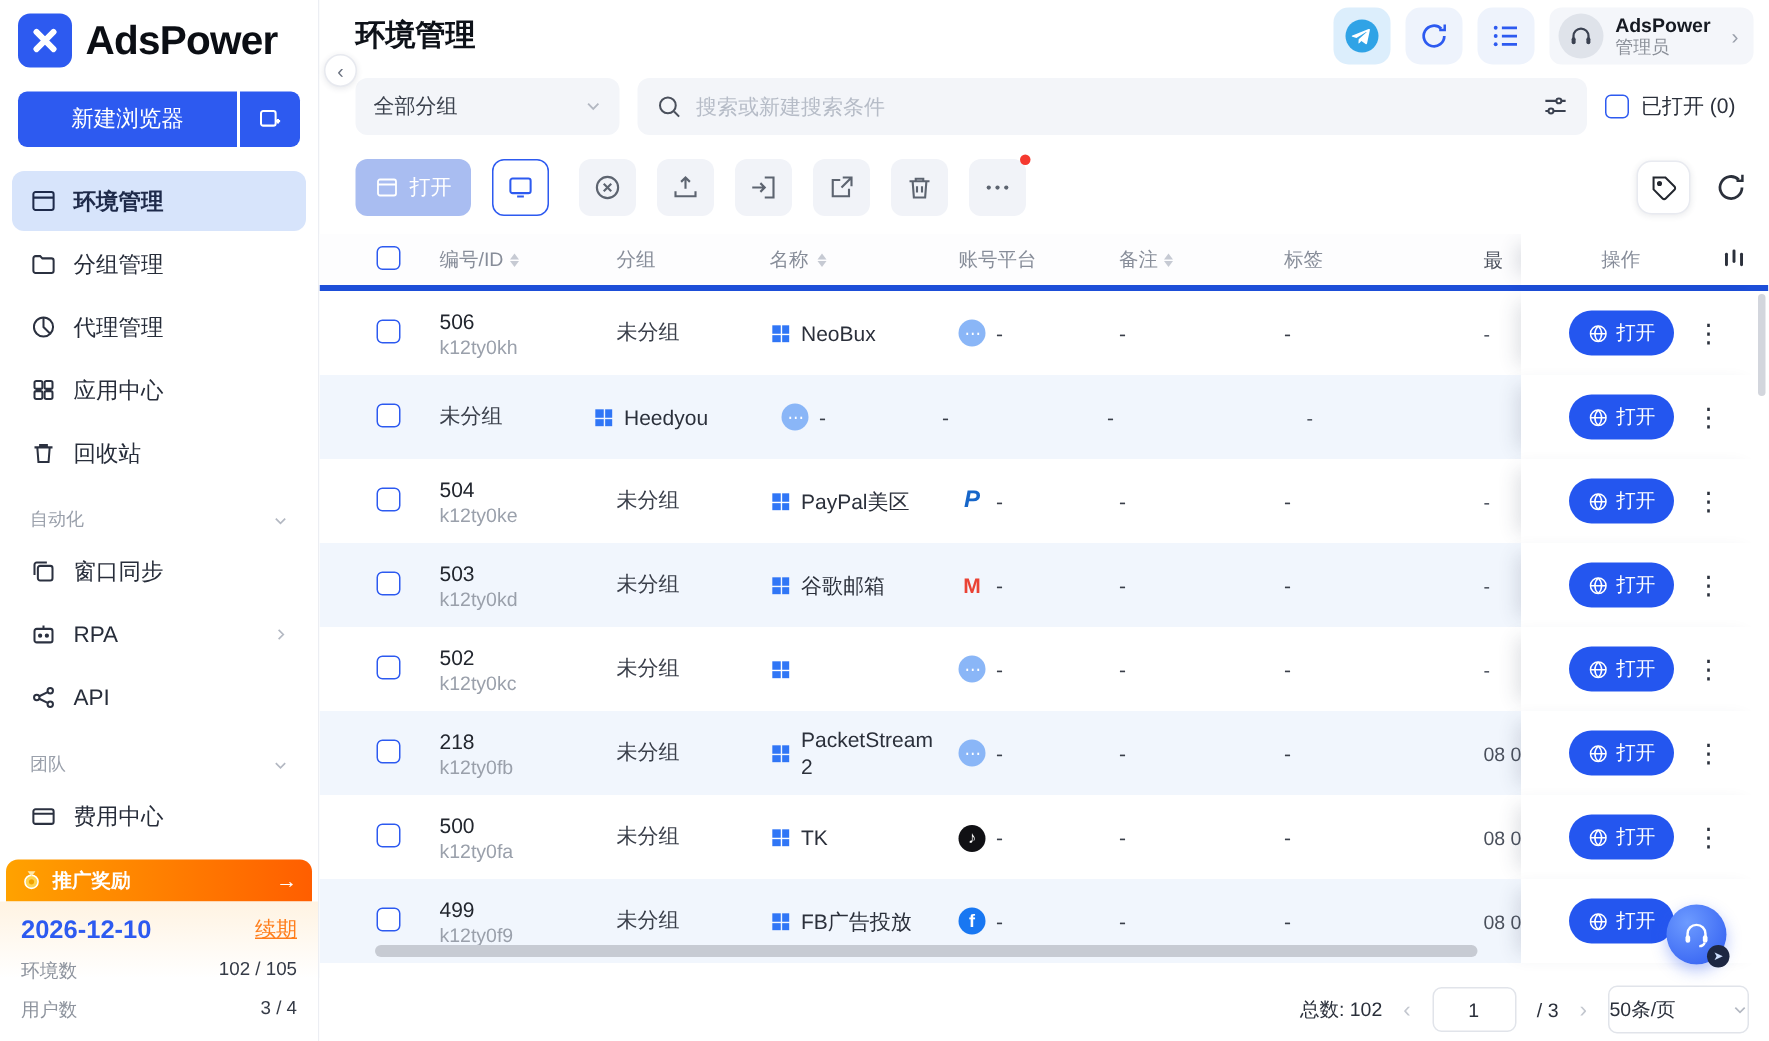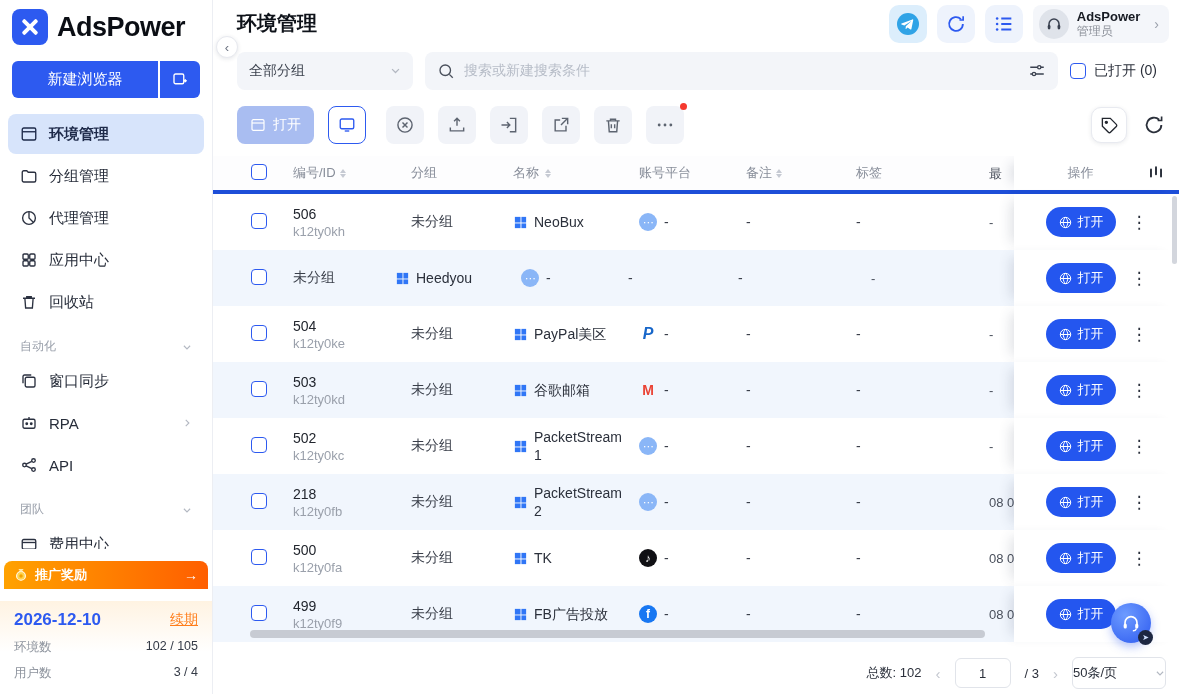--- a/index.html
+++ b/index.html
@@ -16,21 +16,21 @@
   .logo-text { font-size:27px; font-weight:800; color:#0b0e14; letter-spacing:-0.5px; }
   .nb-row { display:flex; gap:2px; padding:10px 12px 0 12px; }
   .nb-main { flex:1; height:37px; background:#2d5af0; color:#fff; font-size:15px; border:none; border-radius:6px 0 0 6px; cursor:pointer; }
   .nb-plus { width:40px; height:37px; background:#2d5af0; border:none; border-radius:0 6px 6px 0; display:flex; align-items:center; justify-content:center; cursor:pointer; }
   .menu { margin-top:16px; }
   .menu-item { height:40px; margin:2px 8px; padding:0 12px; border-radius:8px; display:flex; align-items:center; gap:11px; font-size:15px; color:#272d3a; cursor:pointer; }
   .menu-item.active { background:#d7e4fb; color:#1e2a4a; font-weight:600; }
   .menu-item .chev-r { margin-left:auto; }
   .sec-label { display:flex; align-items:center; justify-content:space-between; padding:14px 20px 4px 20px; font-size:12px; color:#9aa0ab; }
   .promo { position:absolute; left:0; right:0; bottom:0; background:#fff; z-index:5; }
-  .promo-banner { margin:12px 4px; height:28px; border-radius:8px 8px 0 0; background:linear-gradient(90deg,#ffa200,#ff5e00); display:flex; align-items:center; gap:7px; padding:0 10px; cursor:pointer; }
+  .promo-banner { margin:0 4px; height:28px; border-radius:8px 8px 0 0; background:linear-gradient(90deg,#ffa200,#ff5e00); display:flex; align-items:center; gap:7px; padding:0 10px; cursor:pointer; }
   .promo-banner .pb-label { color:#fff; font-size:13px; font-weight:700; flex:1; }
   .promo-banner .pb-arrow { color:#fff; font-size:14px; font-weight:700; }
   .promo-body { background:linear-gradient(180deg,#fff3e2,#ffffff 55%); padding:9px 14px 12px 14px; }
   .expiry-row { display:flex; align-items:center; justify-content:space-between;gap:28px; }
   .expiry-date { color:#2d5af0; font-size:17px; font-weight:700; }
   .renew { color:#ff7d1a; font-size:14px; text-decoration:underline; cursor:pointer; }
   .stat-row { display:flex; justify-content:space-between; margin-top:9px; font-size:12.5px; }
   .stat-label { color:#8d939d; }
   .stat-value { color:#353b47; }
 
@@ -46,21 +46,21 @@
   .account-chip { display:flex; align-items:center; gap:8px; background:#f4f6fa; border-radius:8px; padding:4px 10px 4px 6px; cursor:pointer; }
   .avatar { width:30px; height:30px; border-radius:50%; background:#dfe3ea; display:flex; align-items:center; justify-content:center; }
   .acct-name { font-size:13px; font-weight:700; color:#161a22; line-height:15px; }
   .acct-role { font-size:12px; color:#8b9099; line-height:14px; }
   .acct-chev { color:#9aa0ab; font-size:14px; margin-left:6px; }
 
   .filterbar { height:47px; display:flex; align-items:center; gap:12px; padding:0 16px 0 24px; flex-shrink:0; }
   .group-select { width:176px; height:38px; background:#f3f5f9; border-radius:8px; display:flex; align-items:center; padding:0 12px; font-size:14px; color:#3c424e; cursor:pointer; flex-shrink:0; }
   .group-select .gs-chev { margin-left:auto; }
   .searchbox { flex:1; height:38px; background:#f3f5f9; border-radius:8px; display:flex; align-items:center; padding:0 12px; gap:9px; }
-  .searchbox input { flex:1; border:none; background:transparent; outline:none; font-size:14px; color:#0f172a; font-family:Liberation Serif, serif; }
+  .searchbox input { flex:1; border:none; background:transparent; outline:none; font-size:14px; color:#0f172a; font-family:Liberation Sans, sans-serif; }
   .searchbox input::placeholder { color:#b6bcc7; }
   .opened-check { display:flex; align-items:center; gap:8px; font-size:14px; color:#2b303b; flex-shrink:0; padding-right:6px; cursor:pointer; }
   .checkbox { width:16px; height:16px; border:1.6px solid #2d5af0; border-radius:4px; background:#fff; display:inline-block; flex-shrink:0; }
 
   .toolbar { height:62px; display:flex; align-items:center; padding:0 14px 0 24px; gap:14px; flex-shrink:0; }
   .open-main-btn { height:38px; padding:0 13px; background:#a9bdf1; color:#fff; border:none; border-radius:8px; display:flex; align-items:center; gap:7px; font-size:14px; cursor:default; }
   .win-open-btn { width:38px; height:38px; border:1px solid #2d5af0; background:#fff; border-radius:8px; display:flex; align-items:center; justify-content:center; cursor:pointer; margin-right:6px; }
   .tool-ic { width:38px; height:38px; background:#f1f3f8; border:none; border-radius:8px; display:flex; align-items:center; justify-content:center; cursor:pointer; position:relative; }
   .red-dot { position:absolute; top:-3px; right:-3px; width:7px; height:7px; border-radius:50%; background:#f5392f; }
   .toolbar-right { margin-left:auto; display:flex; align-items:center; gap:16px; }
@@ -666,21 +666,20 @@
     <div class="cell c-group">未分组</div>
     <div class="cell c-name">
       <span>
                 <svg width="15" height="15" viewBox="0 0 24 24" fill="#3076f6">
                   <rect x="3" y="3" width="9" height="9"></rect>
                   <rect x="13.5" y="3" width="7.5" height="9"></rect>
                   <rect x="3" y="13.5" width="9" height="7.5"></rect>
                   <rect x="13.5" y="13.5" width="7.5" height="7.5"></rect>
                 </svg>
               </span>
-      <span class="name-text">PacketStream 1</span>
     </div>
     <div class="cell c-platform">
       <span><span class="p-ic p-generic">⋯</span></span>
       <span>-</span>
     </div>
     <div class="cell c-note">-</div>
     <div class="cell c-tag">-</div>
     <div class="cell c-last">-</div>
     <div class="cell c-action">
       <button class="open-btn">

